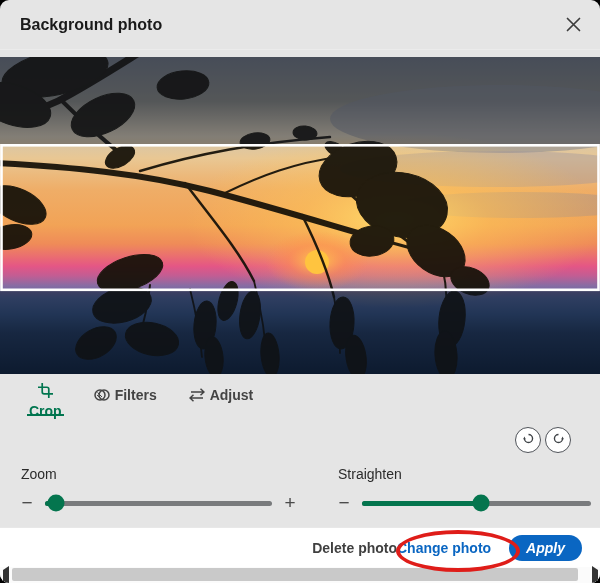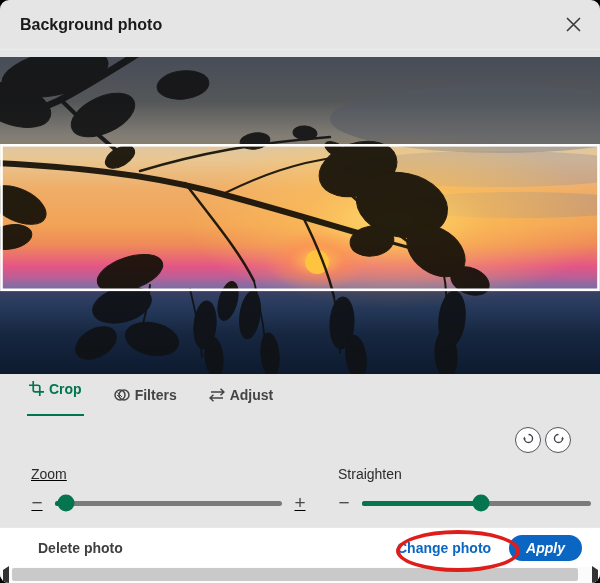--- a/index.html
+++ b/index.html
@@ -10,43 +10,43 @@
   .header{position:absolute;top:0;left:0;width:600px;height:50px;border-bottom:1px solid #ebebeb;box-sizing:border-box;}
   .title{position:absolute;left:20px;top:0;line-height:50px;font-size:16px;font-weight:700;color:#1a1a1a;}
   .close-btn{position:absolute;right:15px;top:14px;width:24px;height:24px;display:flex;align-items:center;justify-content:center;background:none;border:none;cursor:pointer;padding:0;}
 
   
   .photo-wrap{position:absolute;top:57px;left:0;width:600px;height:317px;}
 
   
   .tabs{position:absolute;top:383px;left:27px;display:flex;gap:28px;height:33px;}
   .tab{display:flex;align-items:center;gap:5px;font-size:14px;font-weight:700;color:#444;background:none;border:none;padding:0 2px 9px 2px;cursor:pointer;font-family:inherit;}
-  .tab.active{color:#01754f;border-bottom:2.5px solid #01754f;padding-bottom:20px;}
+  .tab.active{color:#01754f;border-bottom:2.5px solid #01754f;padding-bottom:20px;flex-direction:column;}
   .tab .ticon{display:flex;}
 
   
   .rotate-group{position:absolute;top:427px;right:29px;display:flex;gap:4px;}
   .rot-btn{width:26px;height:26px;border-radius:50%;border:1.5px solid #50545a;background:#fff;display:flex;align-items:center;justify-content:center;cursor:pointer;padding:0;}
 
   
   .slider-group{position:absolute;top:466px;}
-  .sg-zoom{left:28px;width:281px;text-decoration:underline;}
+  .sg-zoom{left:18px;width:281px;}
   .sg-straighten{left:300px;width:283px;margin-left:35px;}
   .slider-label{font-size:14px;color:#2b2b2b;margin:0 0 12px 3px;}
   .slider-row{display:flex;align-items:center;height:18px;}
   .step-btn{width:18px;font-size:19px;line-height:18px;color:#4b4b4b;text-align:center;background:none;border:none;padding:0;cursor:pointer;font-family:inherit;}
   .track{position:relative;flex:1;height:5px;background:#797b7d;border-radius:3px;margin:0 9px;cursor:pointer;}
   .fill{position:absolute;left:0;top:0;bottom:0;background:#04754e;border-radius:3px;}
   .handle{position:absolute;top:50%;width:17px;height:17px;border-radius:50%;background:#04754e;transform:translate(-50%,-50%);cursor:grab;}
 
   
-  .footer{position:absolute;top:527px;left:0;right:0;height:40px;border-top:1px solid #e8e8e8;box-sizing:border-box;display:flex;align-items:center;justify-content:space-between;padding:0 18px 0 38px;background:#fff;}
+  .footer{position:absolute;top:527px;left:0;right:0;height:40px;border-top:1px solid #e8e8e8;box-sizing:border-box;display:flex;align-items:center;justify-content:flex-end;padding:0 18px 0 8px;background:#fff;}
   .delete-btn{font-size:14px;font-weight:700;color:#3f3f3f;background:none;border:none;padding:0;cursor:pointer;font-family:inherit;}
   .footer-right{display:flex;align-items:center;gap:18px;}
-  .change-btn{font-size:14px;font-weight:700;color:#0a66c2;background:none;border:none;padding:0;cursor:pointer;font-family:inherit;margin-left:32px;}
+  .change-btn{font-size:14px;font-weight:700;color:#0a66c2;background:none;border:none;padding:0;cursor:pointer;font-family:inherit;}
   .apply-btn{font-size:14px;font-weight:700;color:#fff;background:#0a66c2;border:none;border-radius:16px;padding:5px 17px;cursor:pointer;font-family:inherit;font-style:italic;}
 
   
   .annotation-ellipse{position:absolute;left:396px;top:530px;width:116px;height:34px;border:4px solid #df1d19;border-radius:50%;pointer-events:none;z-index:5;}
 
   
   .scrollbar{position:absolute;top:567px;left:0;right:0;height:16px;background:#fbfbfb;}
   .sb-thumb{position:absolute;left:12px;top:1px;width:566px;height:13px;background:#c9c9c9;border-radius:2px;cursor:pointer;}
   .sb-arrow{position:absolute;top:3px;width:9px;height:9px;background:none;border:none;padding:0;cursor:pointer;}
   .sb-arrow.left{left:1px;}

